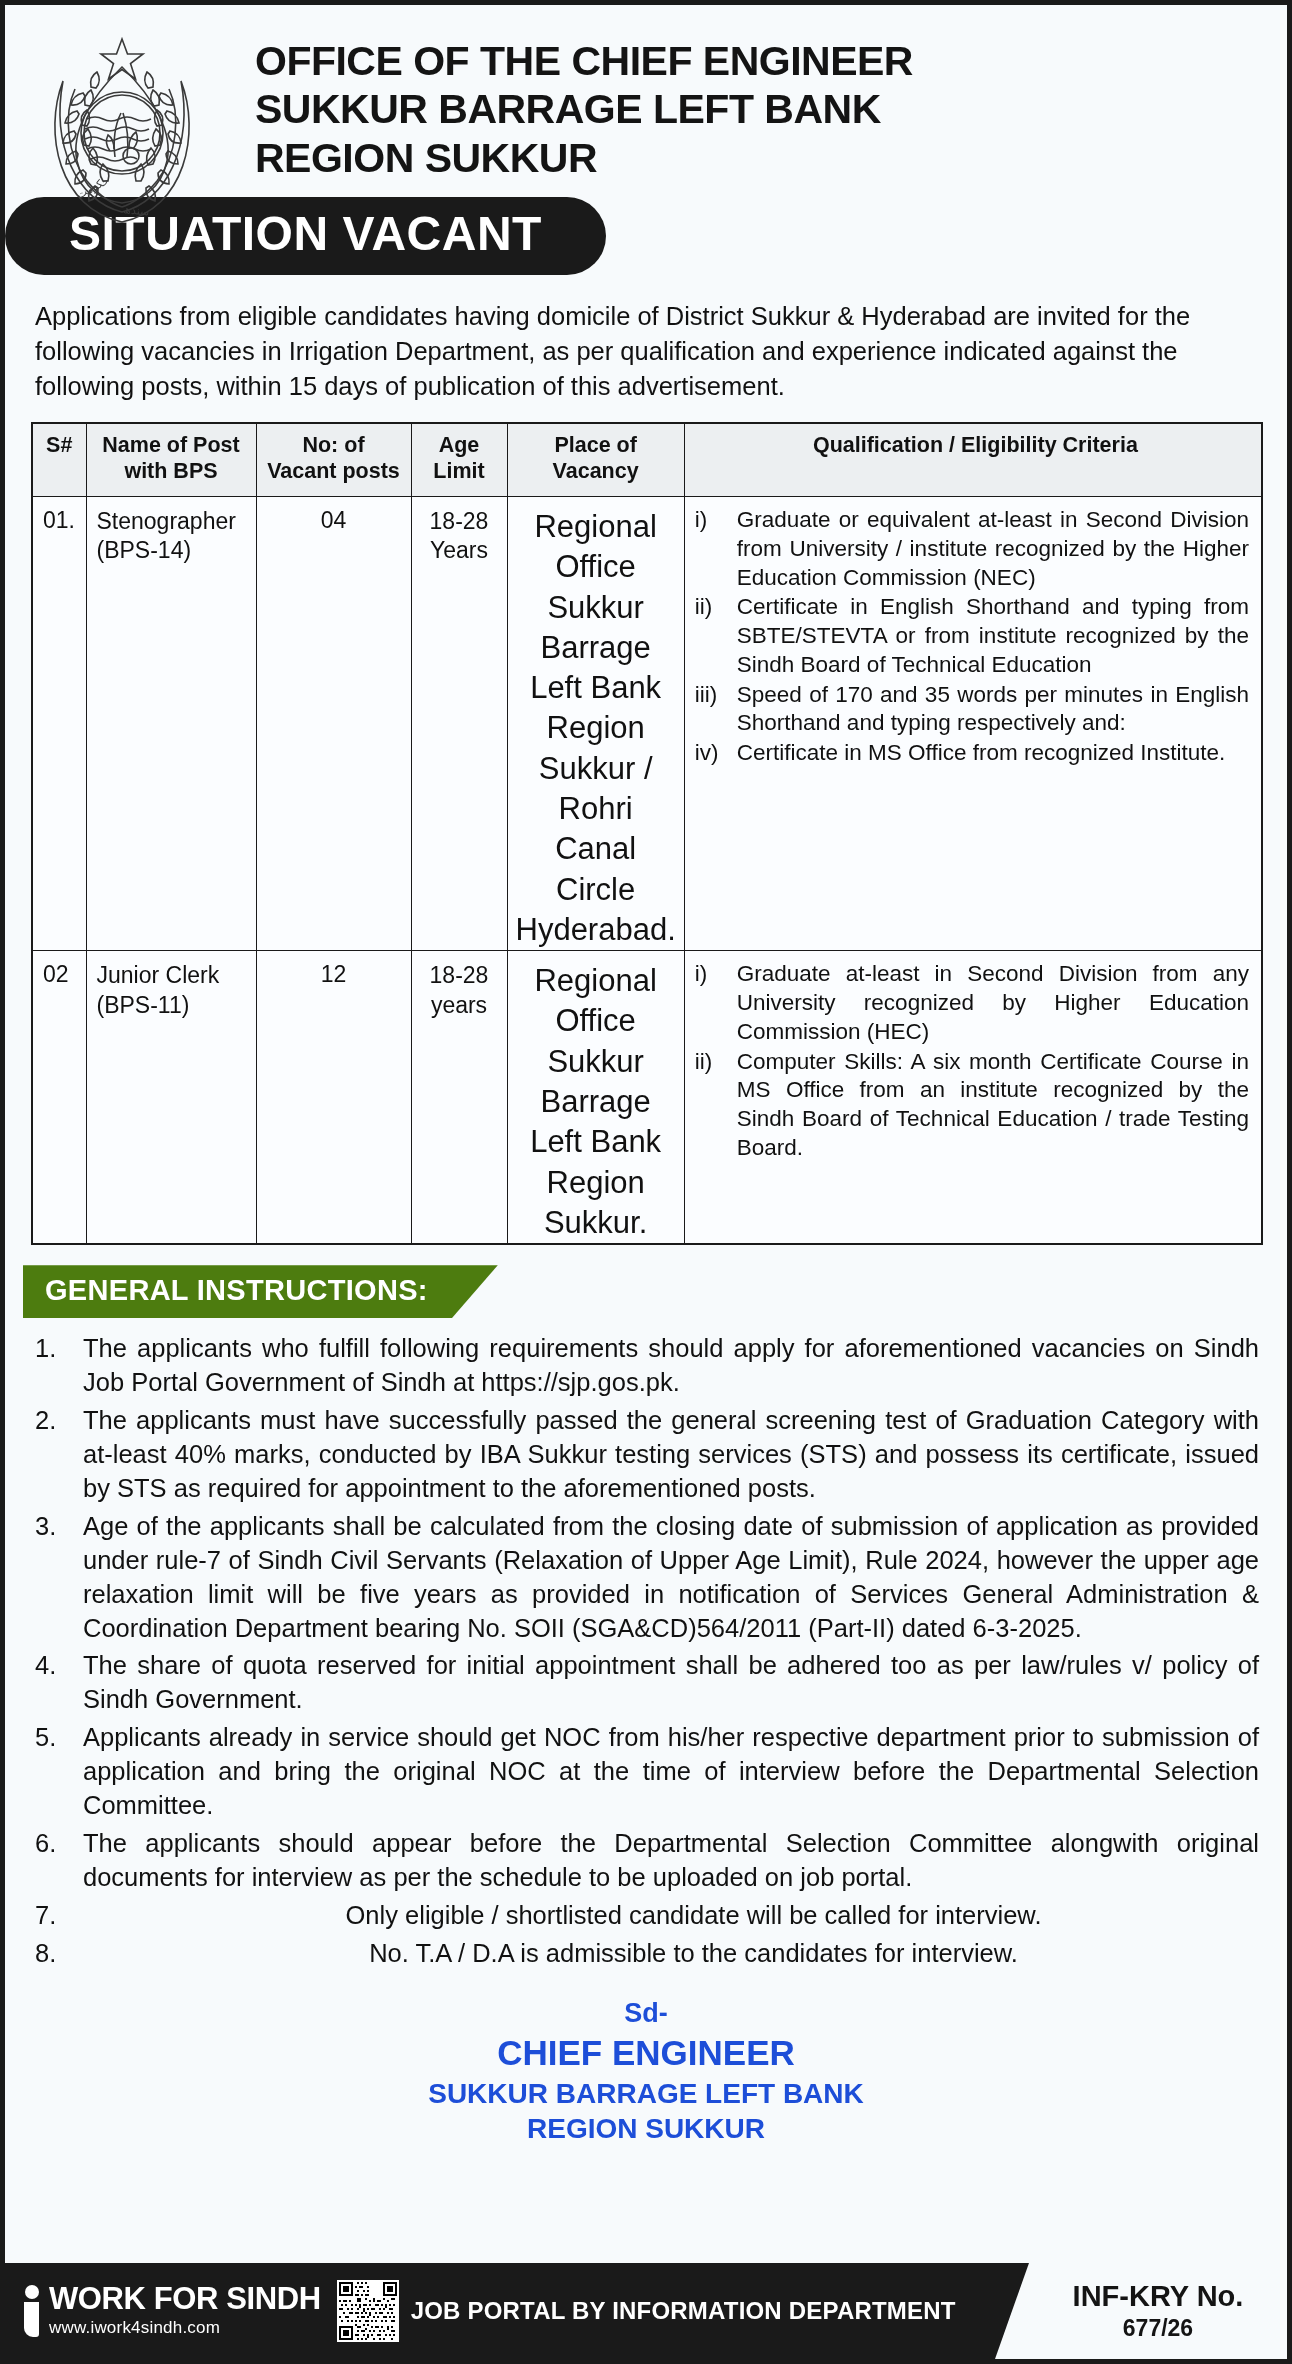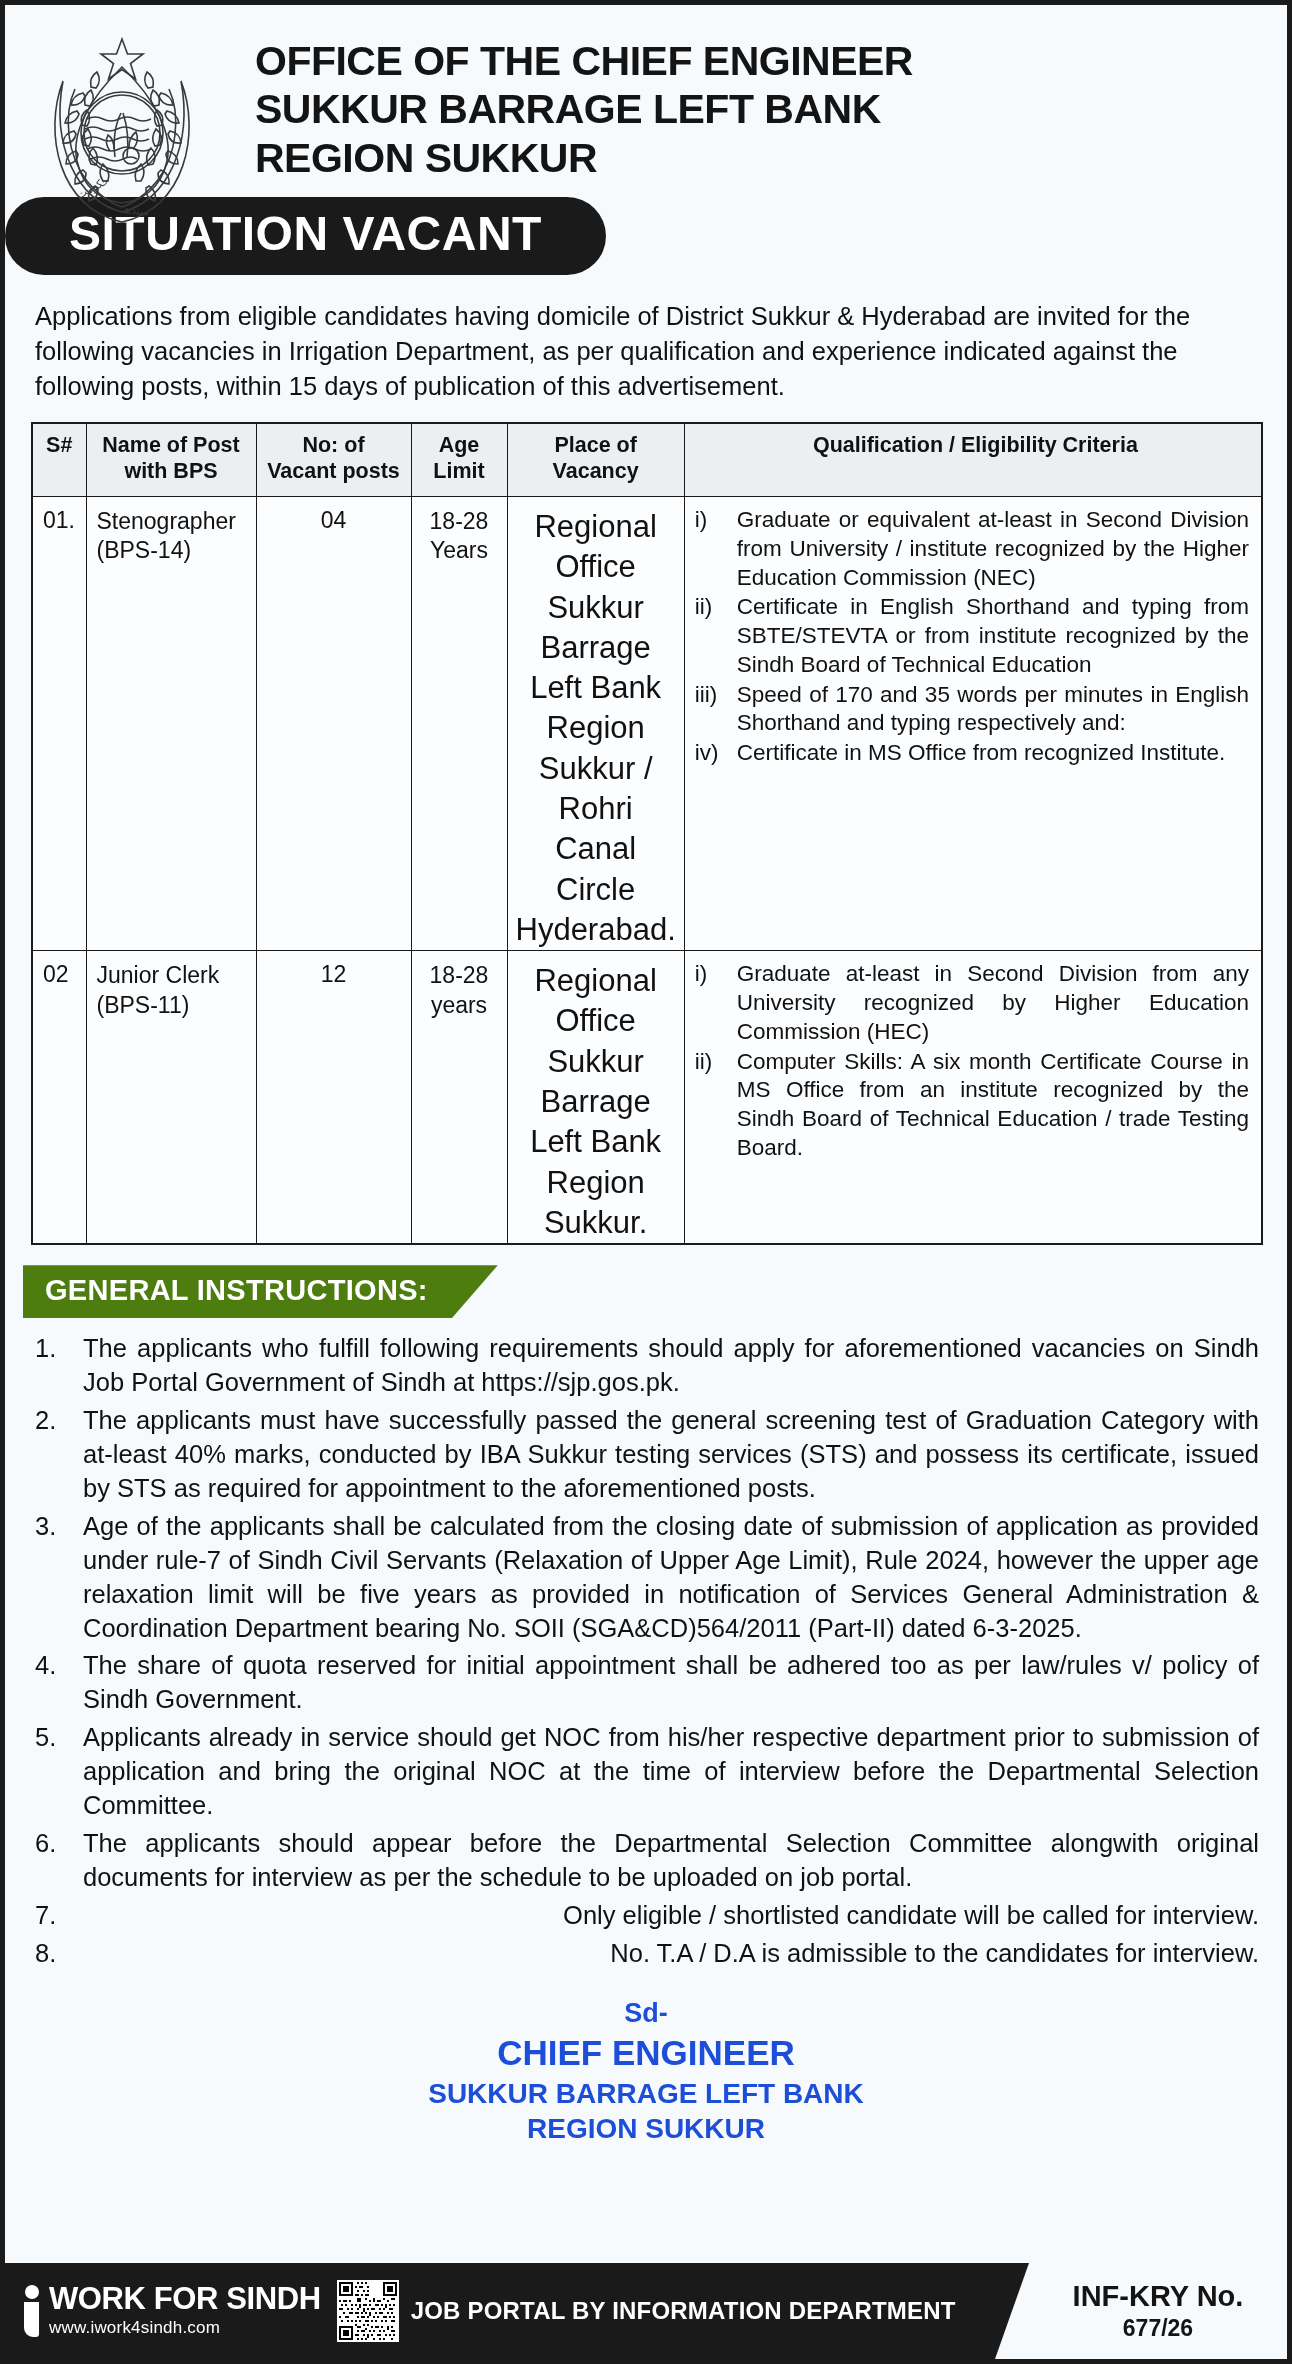--- a/index.html
+++ b/index.html
@@ -168,21 +168,21 @@
   }
   ol.instr li .num {
     flex: 0 0 48px;
     text-align: left;
   }
   ol.instr li .txt {
     flex: 1;
     text-align: justify;
     text-justify: inter-word;
   }
-  ol.instr li .txt.nojust { text-align: right; margin-left: 45px; }
+  ol.instr li .txt.nojust { text-align: center; margin-left: 45px; }
 
   
   .sign {
     margin-top: 22px;
     text-align: center;
     color: #1d4ed8;
   }
   .sign .sd { font-size: 27px; font-weight: bold; line-height: 1.25; }
   .sign .ce { font-size: 35px; font-weight: bold; line-height: 1.3; }
   .sign .l3 { font-size: 28px; font-weight: bold; line-height: 1.25; }

